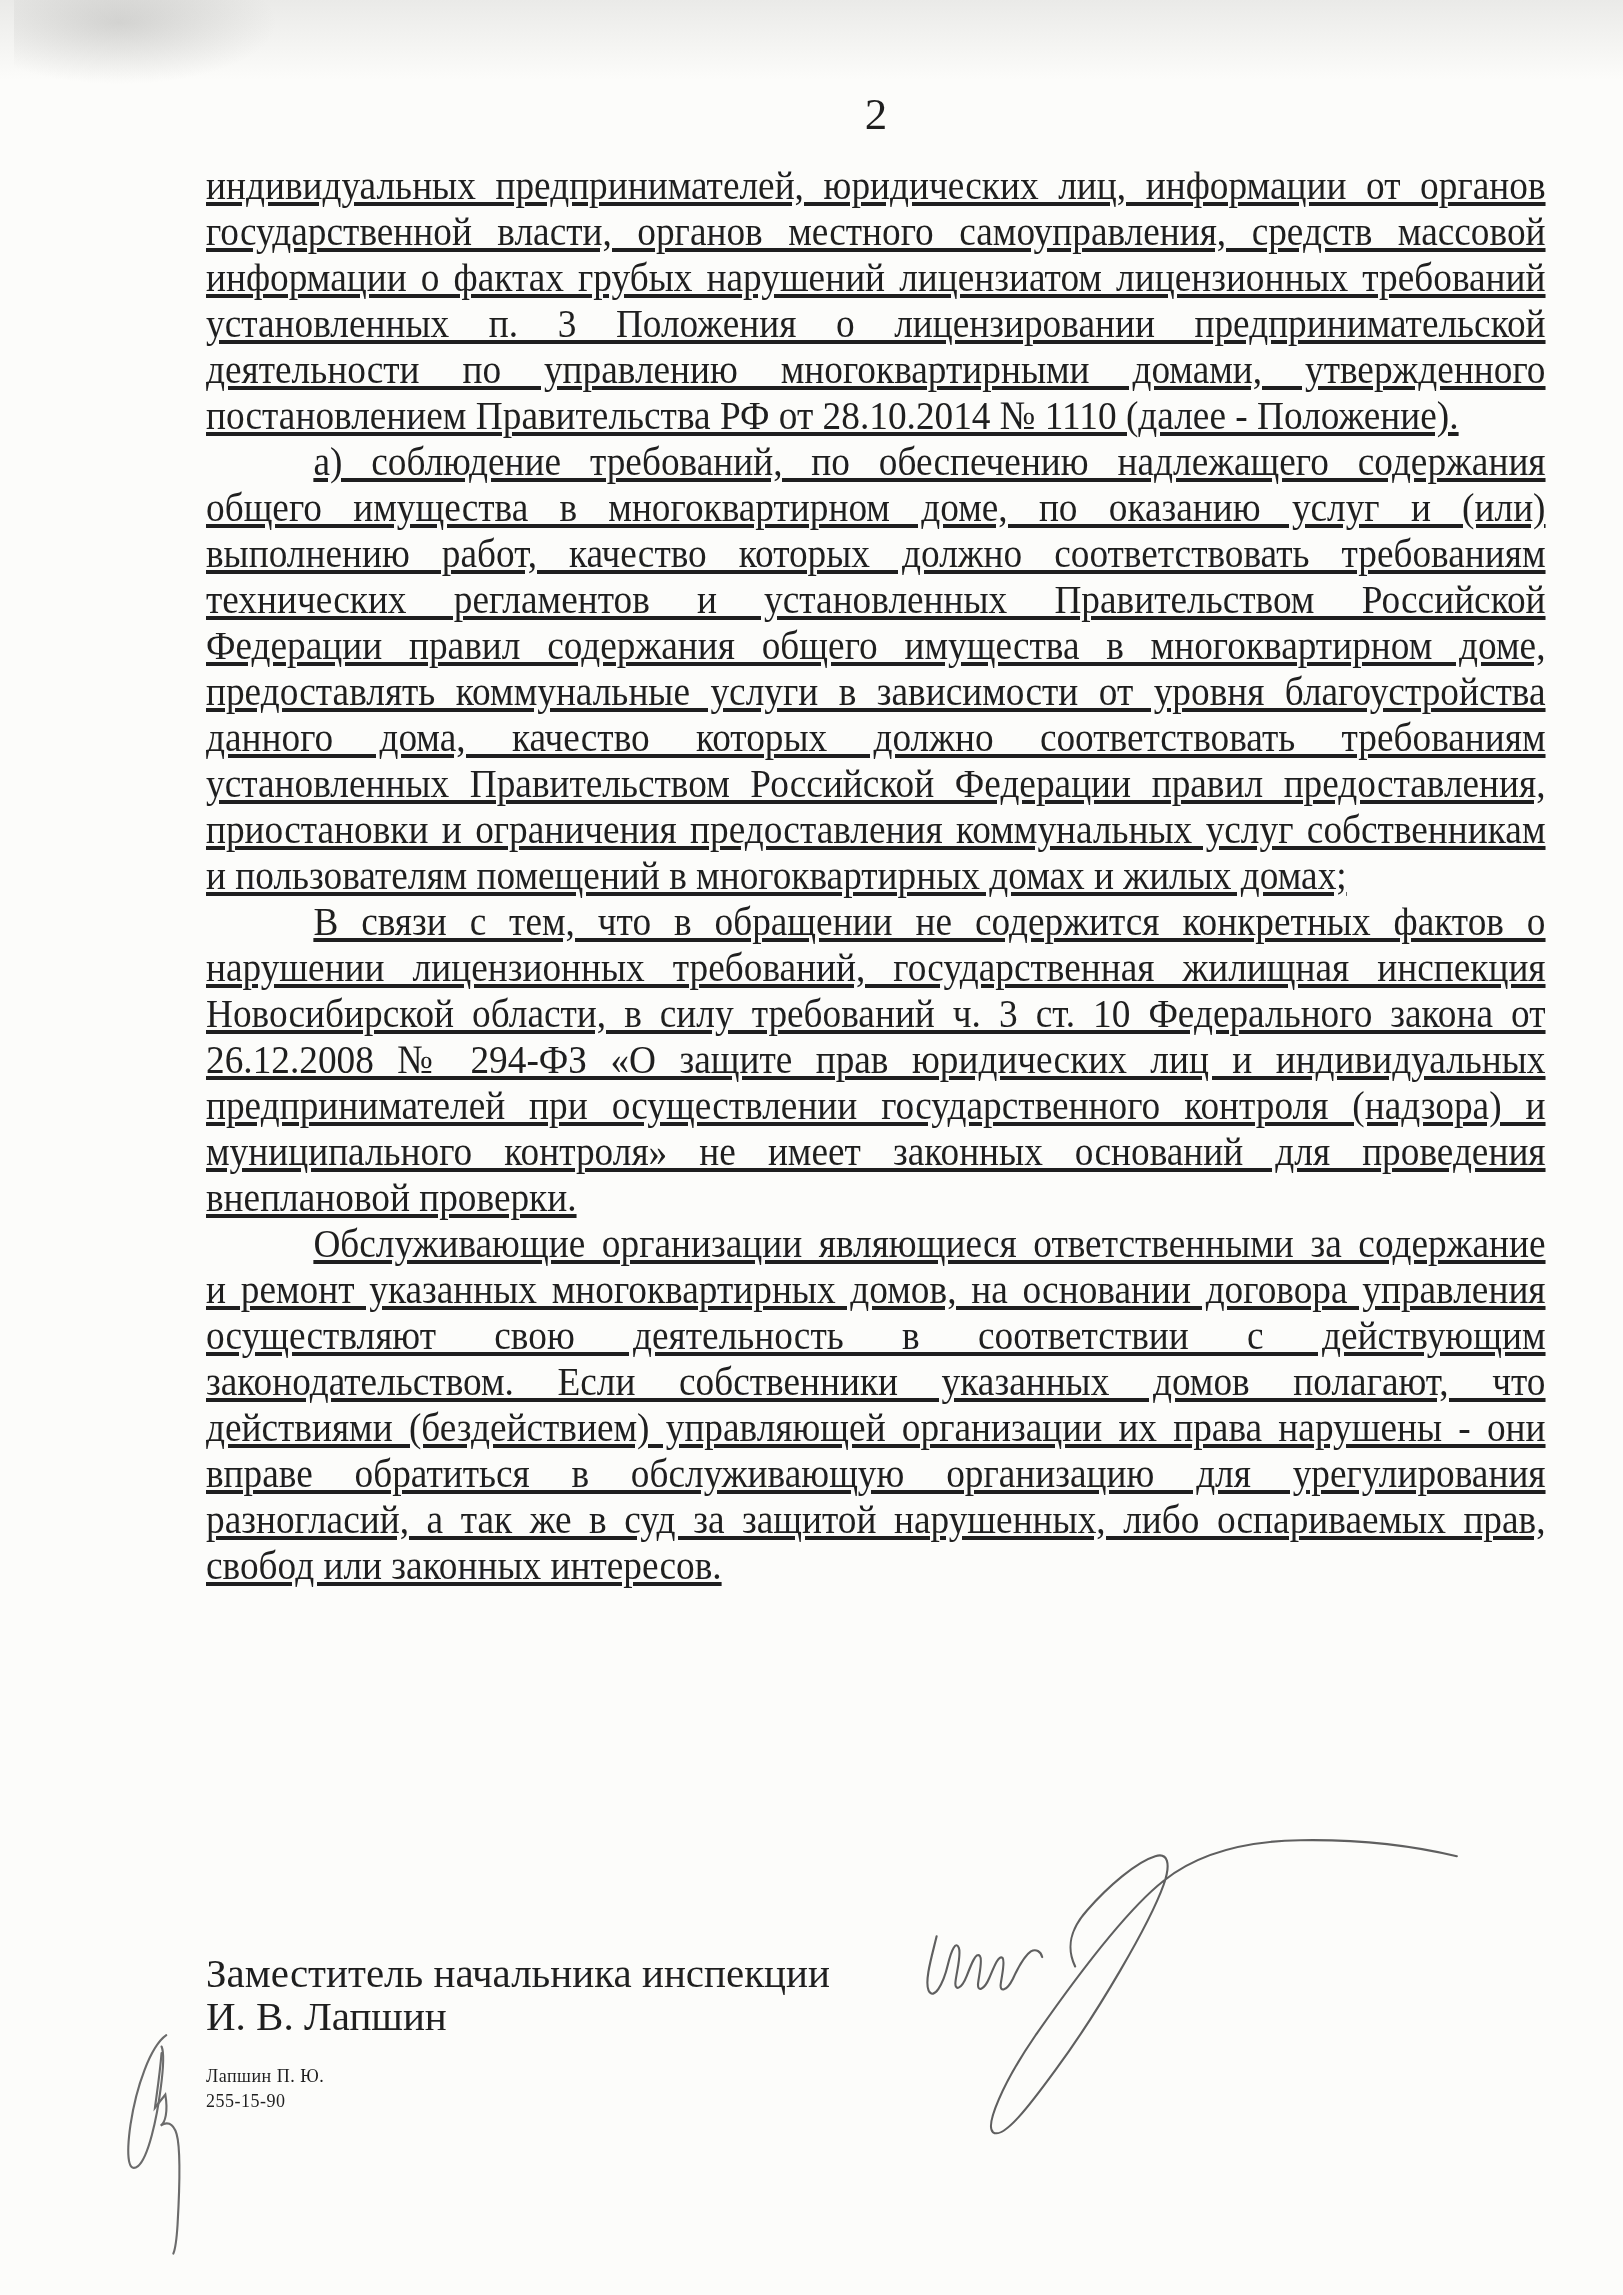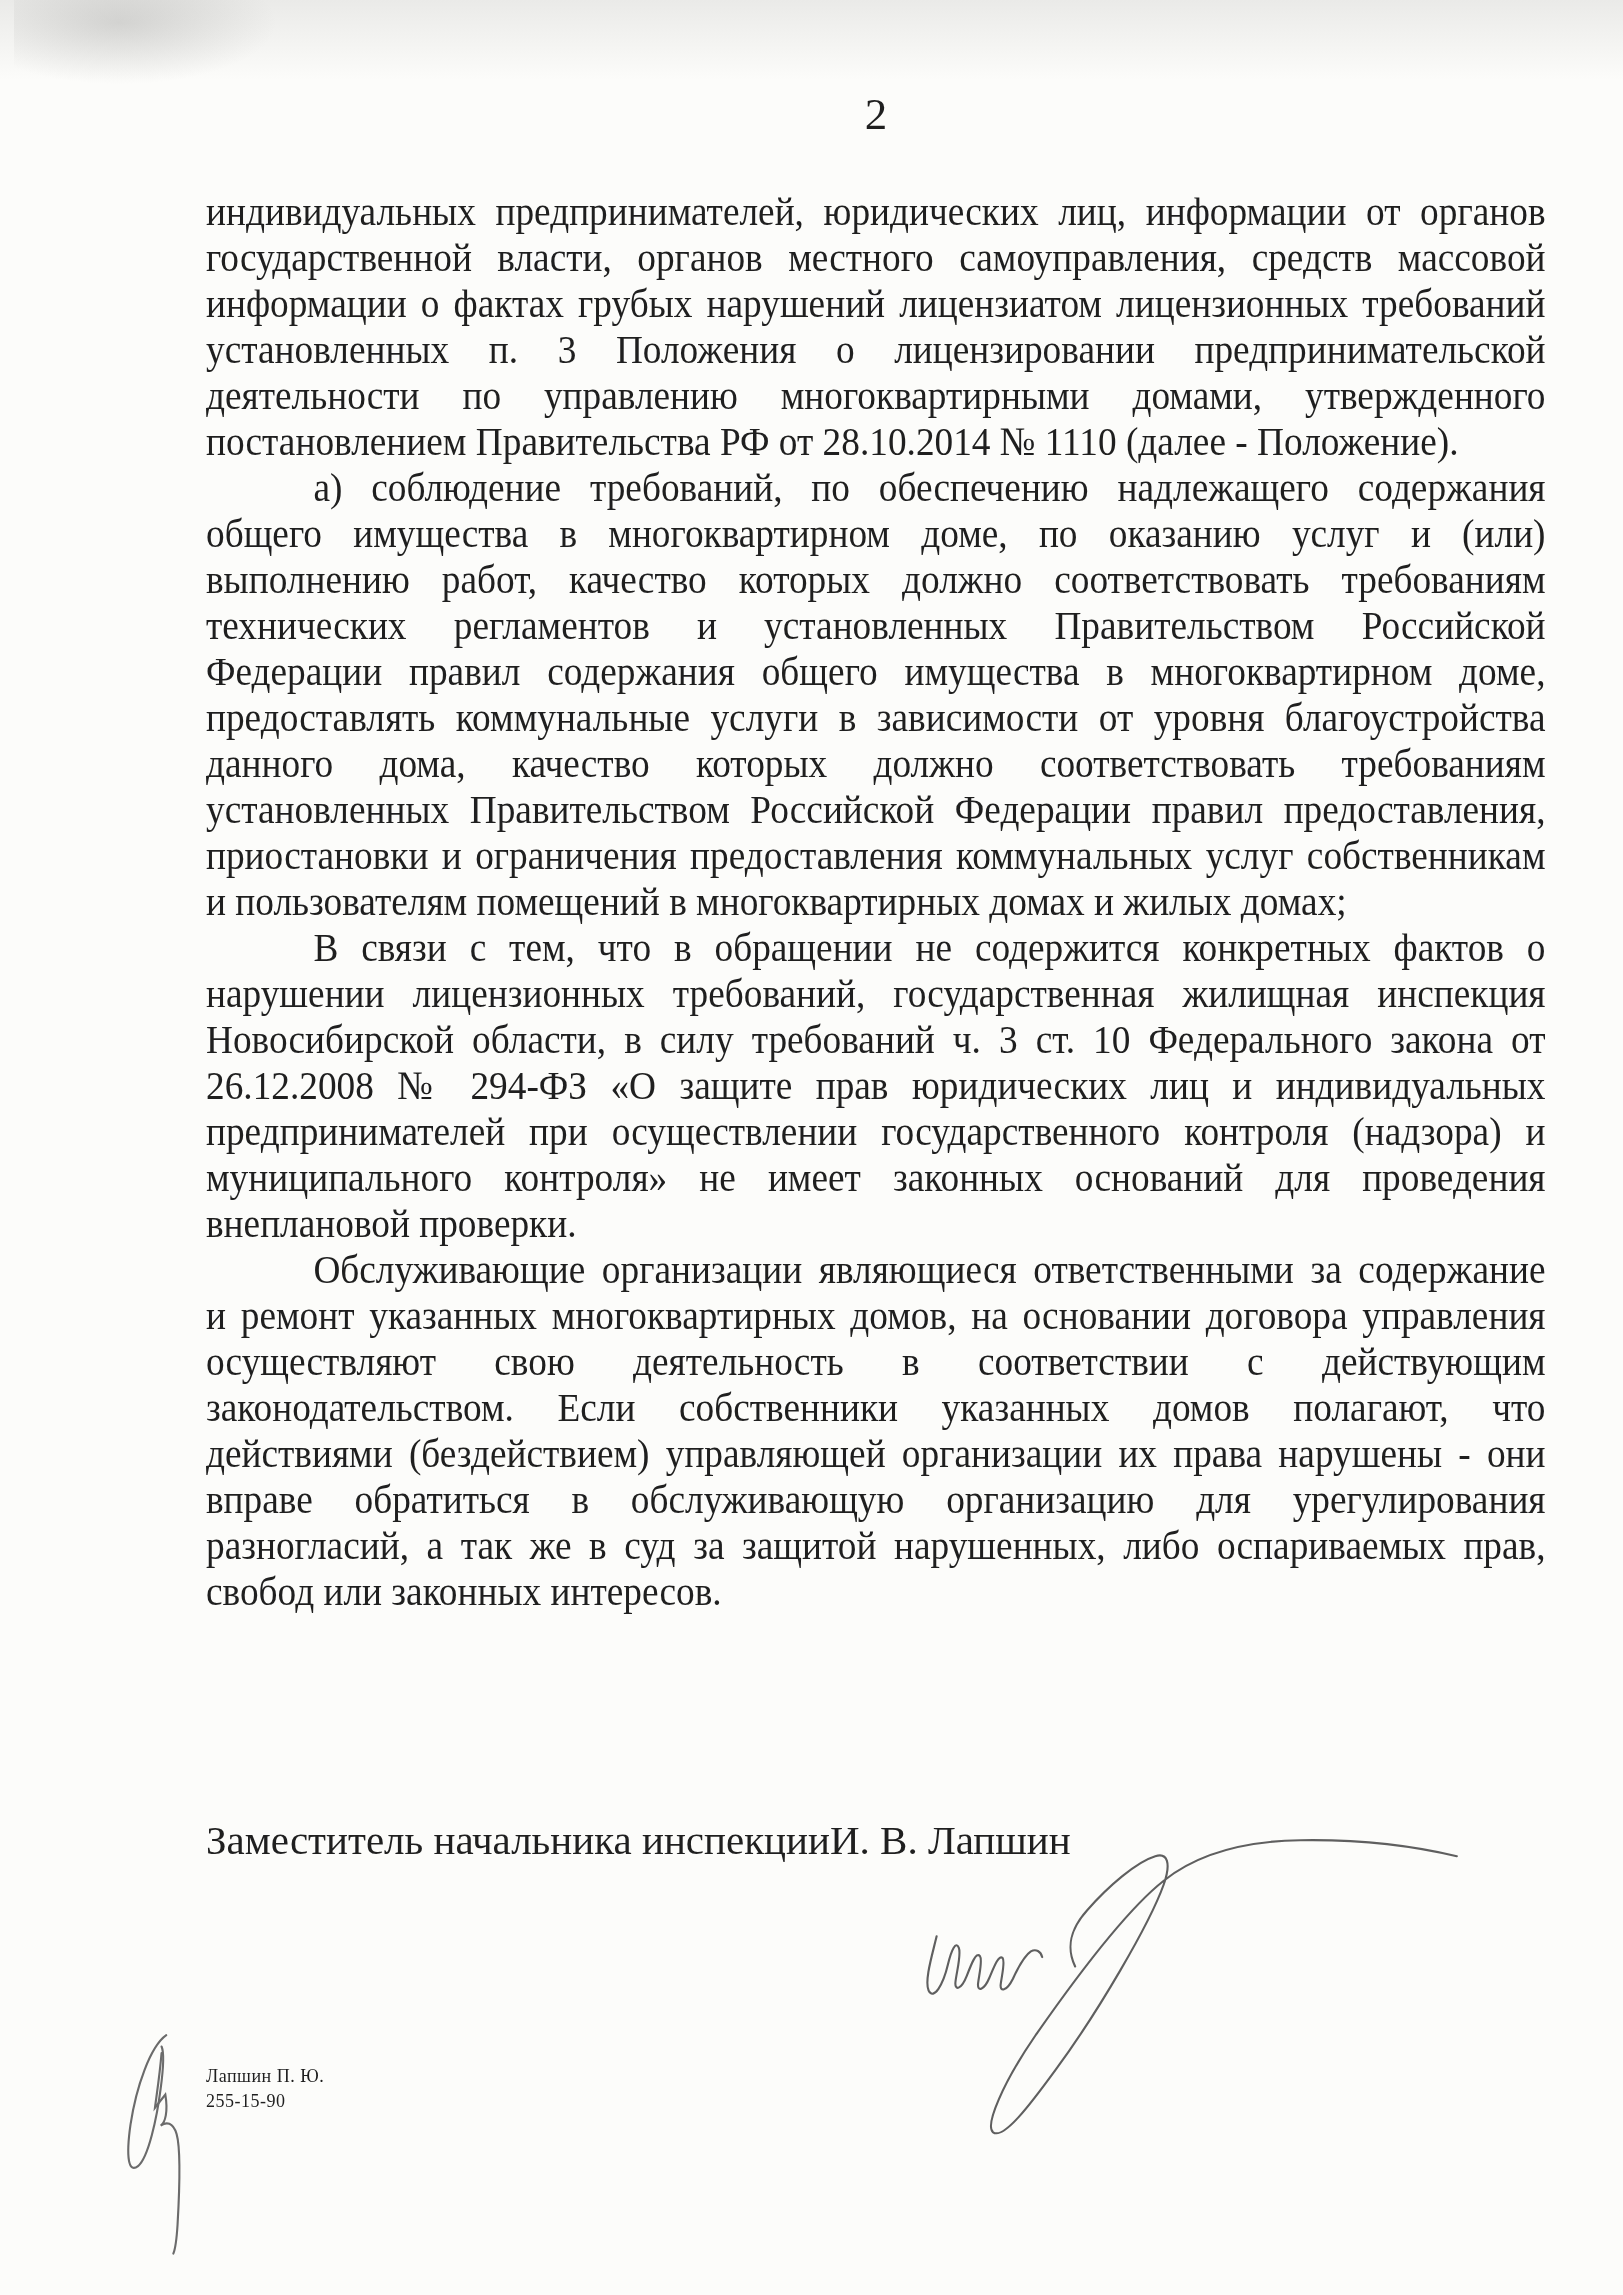--- a/index.html
+++ b/index.html
@@ -27,42 +27,43 @@
     pointer-events: none;
   }
   .page-number {
     position: absolute;
     left: 206px; top: 91px; width: 1340px;
     text-align: center;
     font-size: 45px; line-height: 47px;
   }
   .content {
     position: absolute;
-    left: 206px; top: 188px;
+    left: 206px; top: 162px;
     width: 1340px;
     font-size: 41px;
     line-height: 46px;
+    text-decoration: underline;
   }
   .para { margin: 0; padding: 0; }
   .line {
     width: 1472px;                 
     transform: scaleX(0.91);       
     transform-origin: 0 0;
     text-align: justify;
     text-align-last: justify;
     height: 46px;
     white-space: normal;
   }
   .line.indent { text-indent: 118px; }
   .line.last { text-align-last: left; }
   .sign-row {
     position: absolute;
-    left: 206px; top: 1819px; width: 1340px;
+    left: 206px; top: 1952px; width: 1340px;
     font-size: 41px; line-height: 43px;
-    display: flex; justify-content: flex-start; align-items: baseline;
+    display: flex; justify-content: space-between; align-items: baseline; flex-direction: column;
   }
   .sig-svg {
     position: absolute; left: 914px; top: 1823px;
     width: 556px; height: 335px;
     pointer-events: none;
   }
   .footer {
     position: absolute;
     left: 206px; top: 2064px;
     font-size: 18px; line-height: 25.4px;

